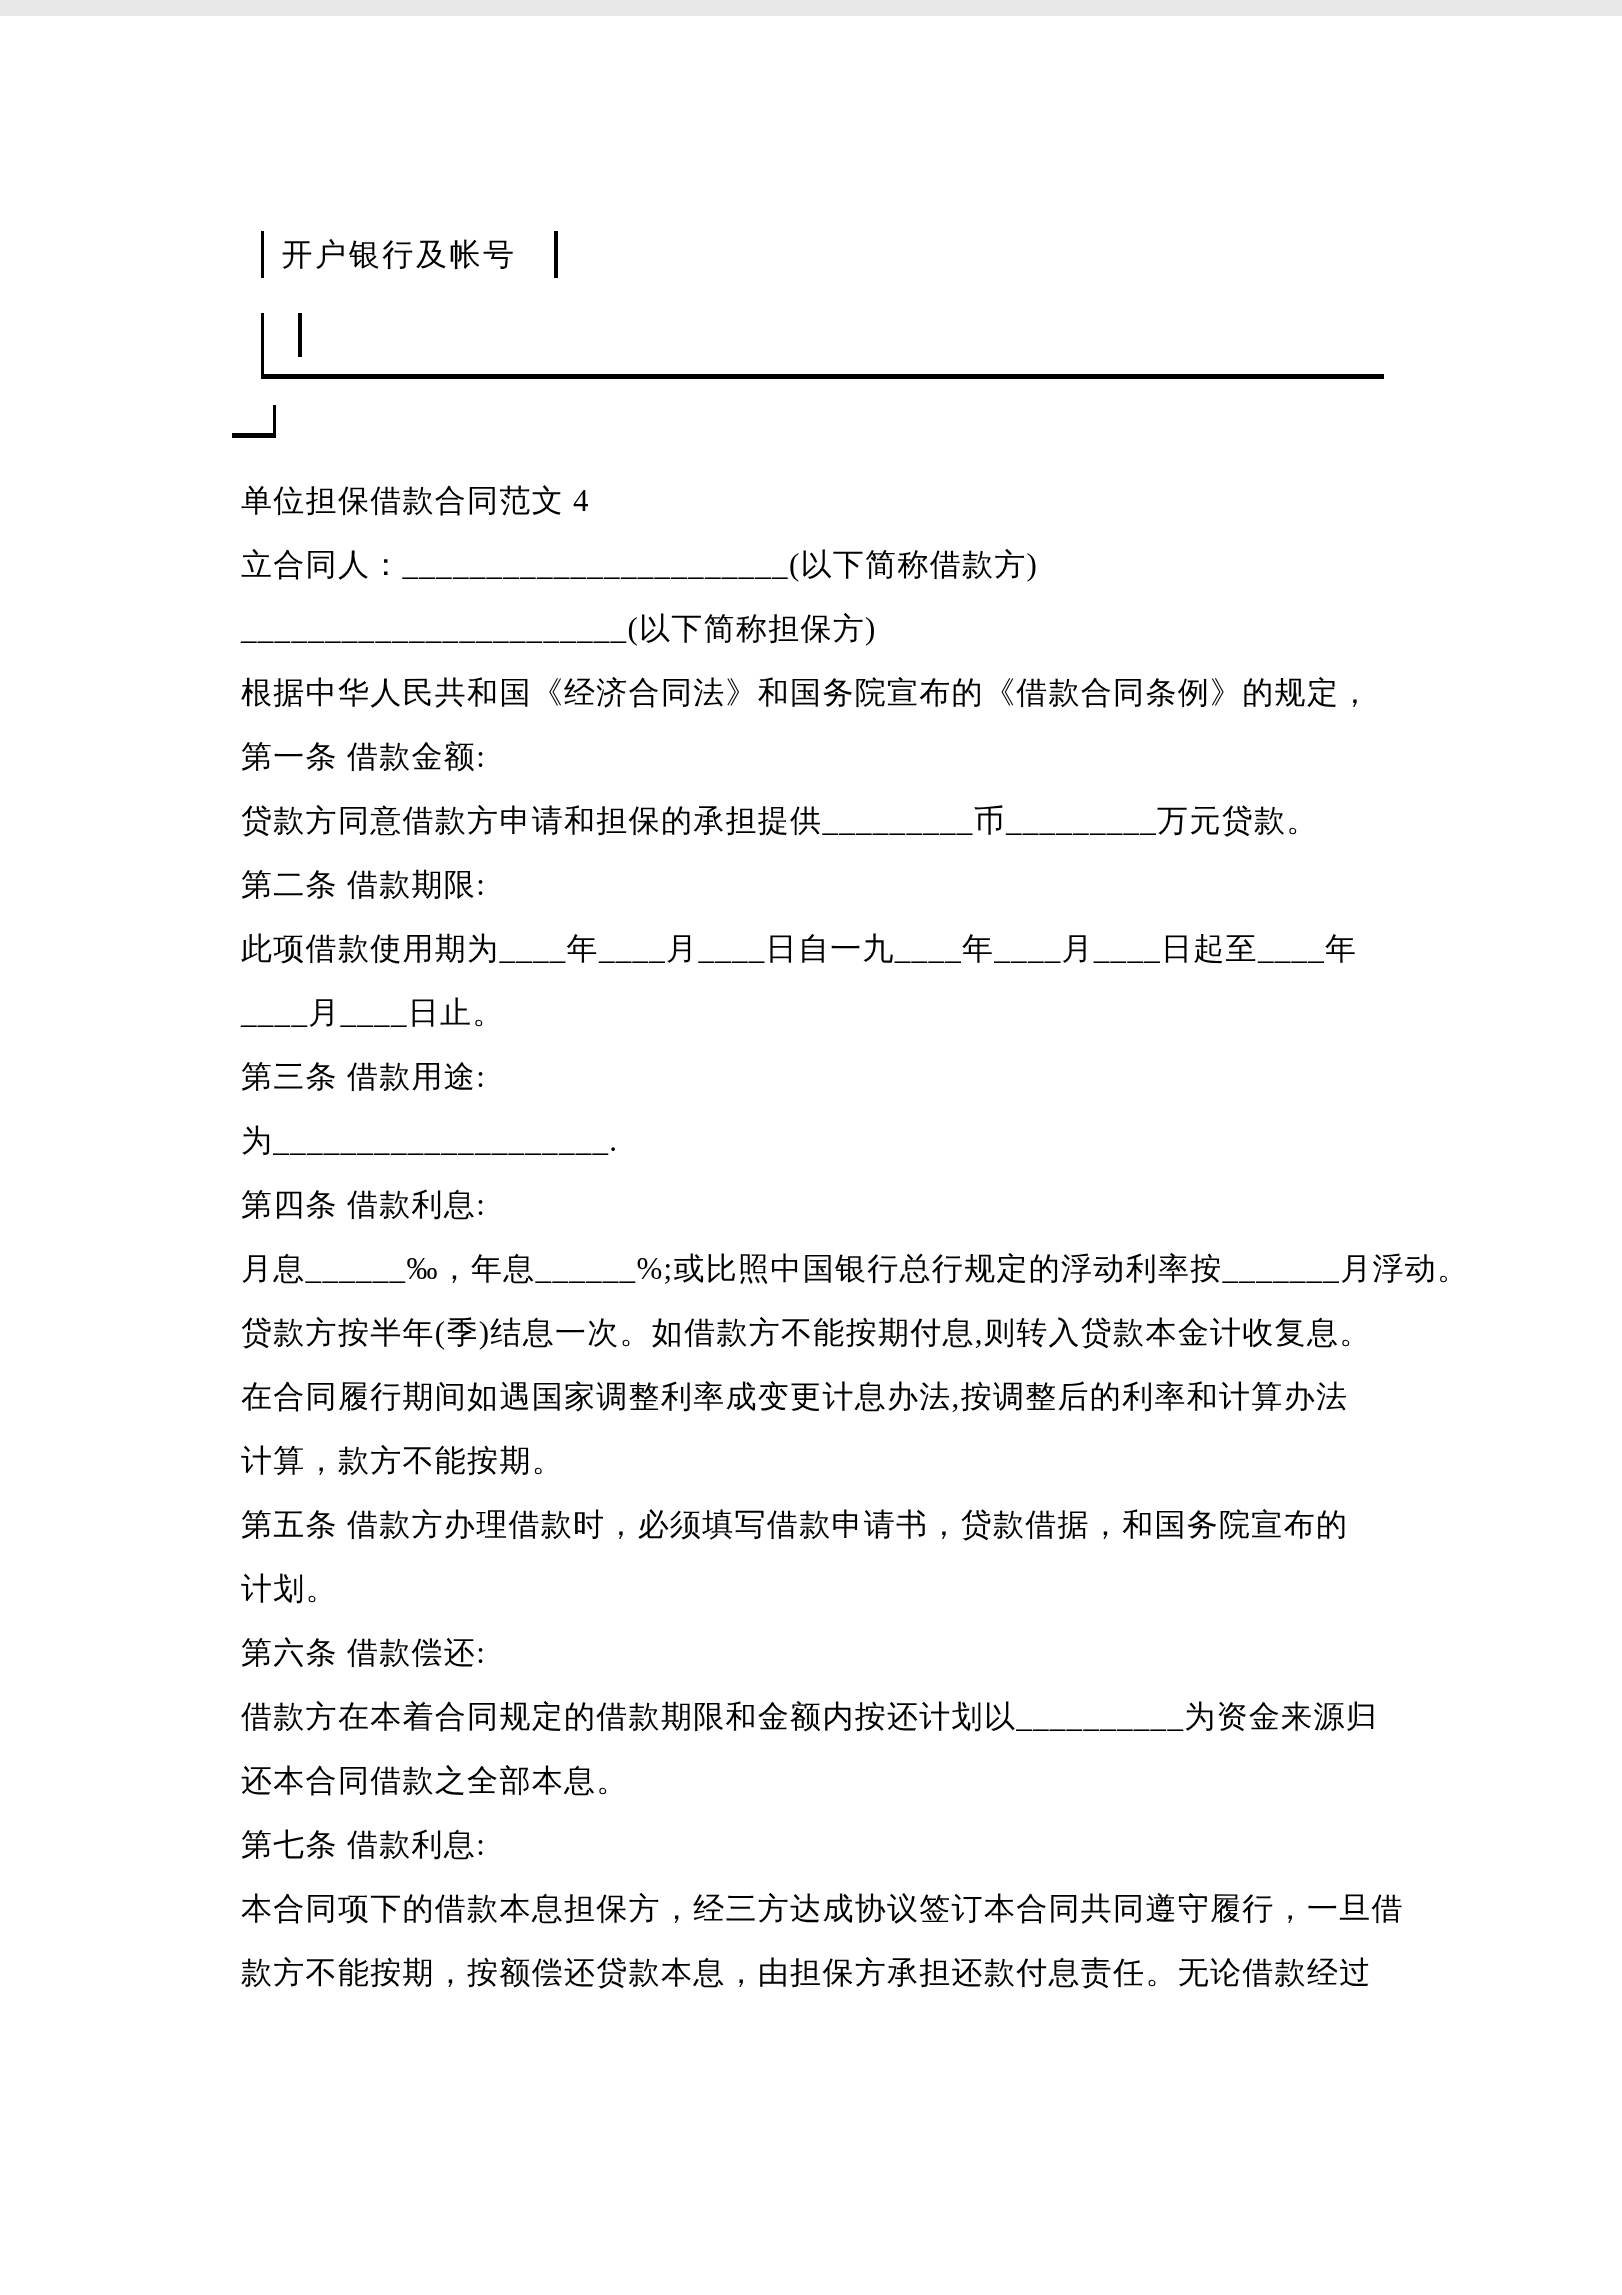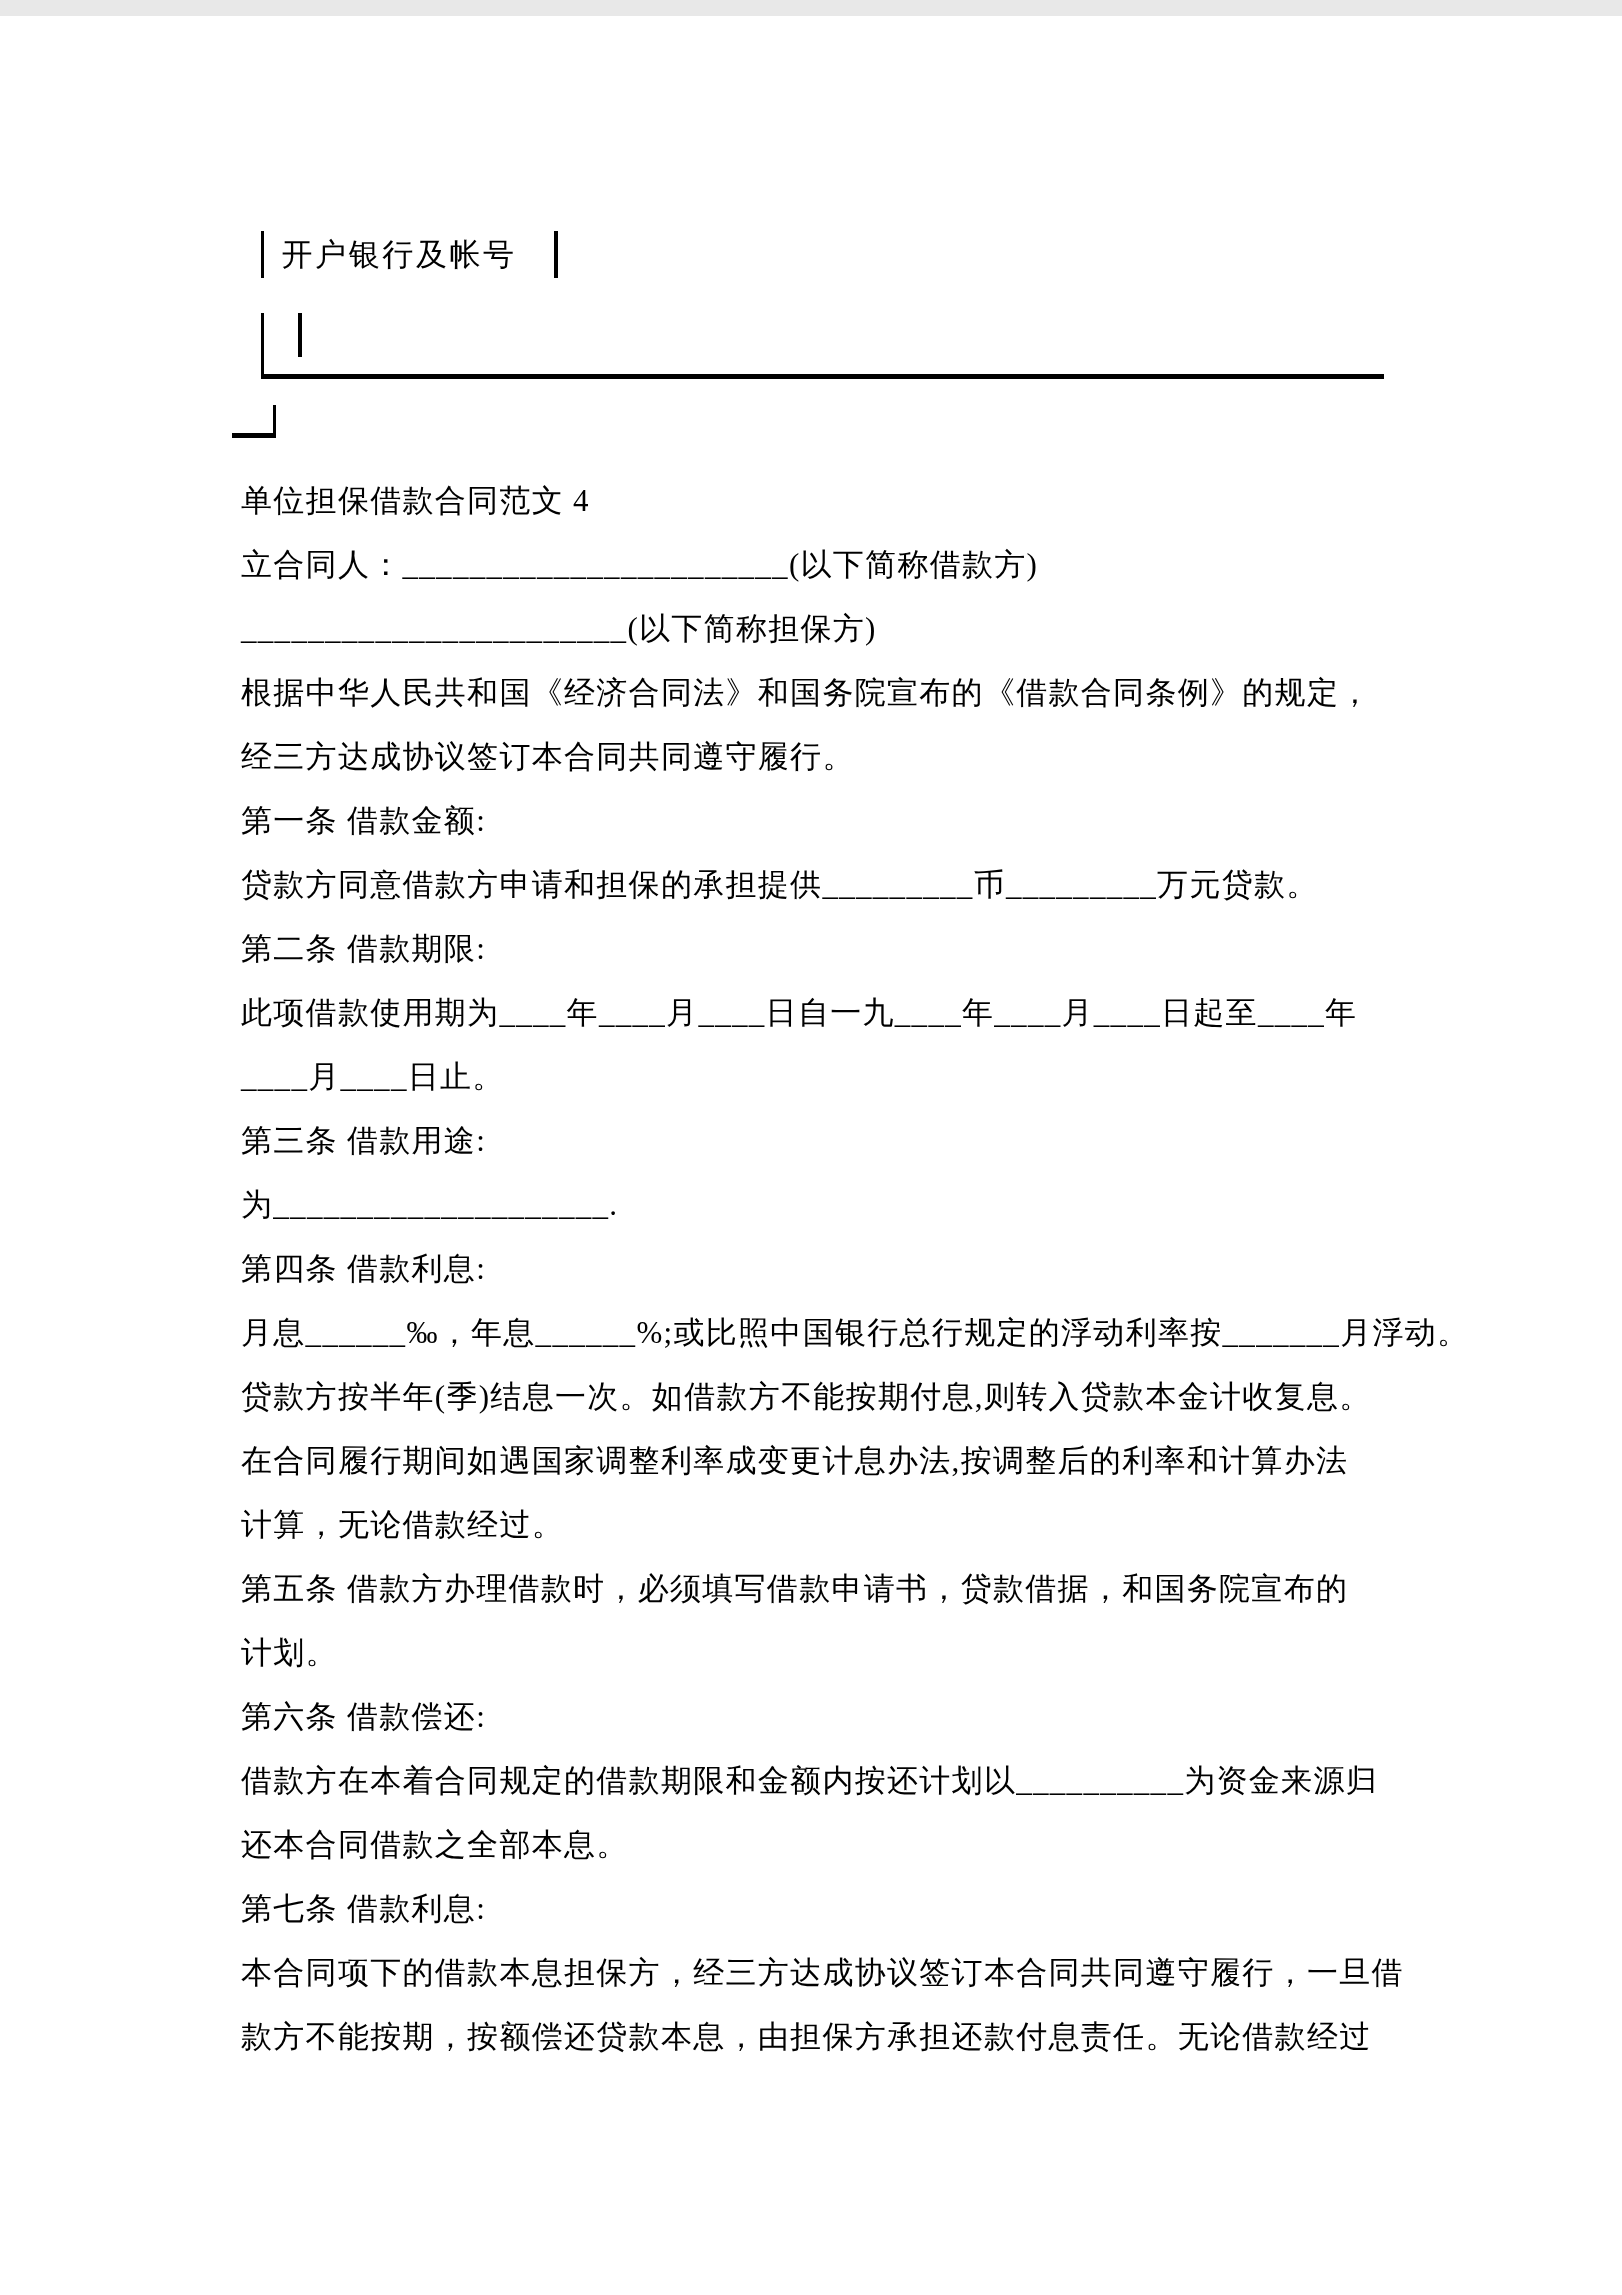--- a/index.html
+++ b/index.html
@@ -70,33 +70,32 @@
     </div>
     <div class="bborder" aria-label="└────────────────────────────────────"></div>
     <div class="bcorner" aria-label="─┘"></div>
   </div>
 
   <div class="docbody">
     <p class="line">单位担保借款合同范文 4</p>
     <p class="line">立合同人：_______________________(以下简称借款方)</p>
     <p class="line">_______________________(以下简称担保方)</p>
     <p class="line">根据中华人民共和国《经济合同法》和国务院宣布的《借款合同条例》的规定，</p>
-    <p class="line">经三方达成协议签订本合同共同遵守履行。</p>
     <p class="line">第一条  借款金额:</p>
     <p class="line">贷款方同意借款方申请和担保的承担提供_________币_________万元贷款。</p>
     <p class="line">第二条  借款期限:</p>
     <p class="line">此项借款使用期为____年____月____日自一九____年____月____日起至____年</p>
     <p class="line">____月____日止。</p>
     <p class="line">第三条  借款用途:</p>
     <p class="line">为____________________.</p>
     <p class="line">第四条  借款利息:</p>
     <p class="line">月息______‰，年息______%;或比照中国银行总行规定的浮动利率按_______月浮动。</p>
     <p class="line">贷款方按半年(季)结息一次。如借款方不能按期付息,则转入贷款本金计收复息。</p>
     <p class="line">在合同履行期间如遇国家调整利率成变更计息办法,按调整后的利率和计算办法</p>
-    <p class="line">计算，无论借款经过。</p>
+    <p class="line">计算，款方不能按期。</p>
     <p class="line">第五条  借款方办理借款时，必须填写借款申请书，贷款借据，和国务院宣布的</p>
     <p class="line">计划。</p>
     <p class="line">第六条  借款偿还:</p>
     <p class="line">借款方在本着合同规定的借款期限和金额内按还计划以__________为资金来源归</p>
     <p class="line">还本合同借款之全部本息。</p>
     <p class="line">第七条  借款利息:</p>
     <p class="line">本合同项下的借款本息担保方，经三方达成协议签订本合同共同遵守履行，一旦借</p>
     <p class="line">款方不能按期，按额偿还贷款本息，由担保方承担还款付息责任。无论借款经过</p>
   </div>
 

